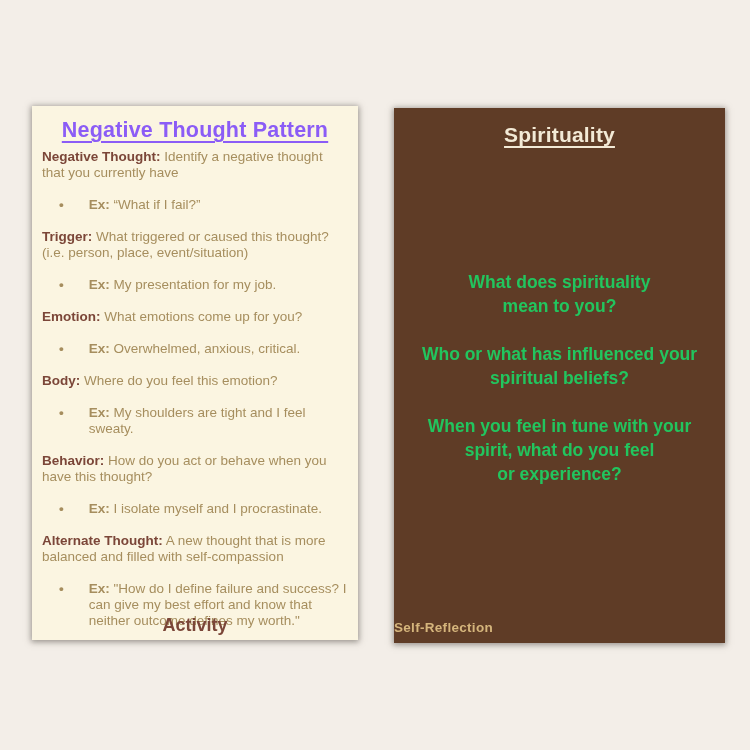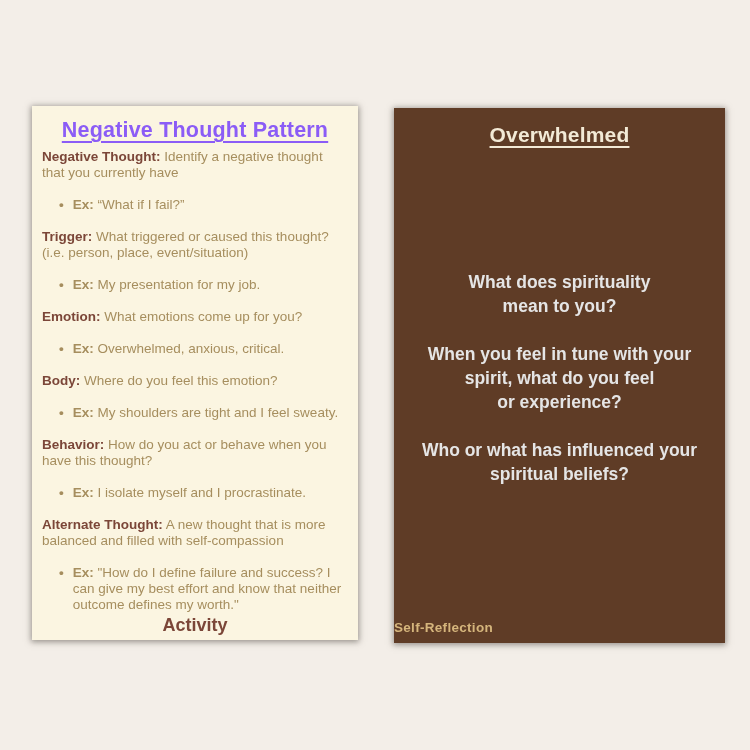--- a/index.html
+++ b/index.html
@@ -65,20 +65,21 @@
     margin: 16px 0 0 17px;
     gap: 9px;
   }
   .content .bullet {
     color: #a68e5e;
     font-weight: 700;
     flex: 0 0 auto;
   }
   .content .ex-text {
     flex: 1 1 auto;
+    margin-left: 16px;
   }
   .content .ex-label {
     font-weight: 700;
   }
   .card-left .footer {
     position: absolute;
     bottom: 4px;
     left: 0;
     width: 100%;
     text-align: center;
@@ -104,21 +105,21 @@
     text-decoration: underline;
     text-decoration-thickness: 2px;
     text-underline-offset: 4px;
   }
   .card-right .questions {
     position: absolute;
     top: 162px;
     left: 6px;
     right: 6px;
     text-align: center;
-    color: #e5e5e5;
+    color: #22c55e;
     font-size: 17.5px;
     line-height: 24px;
     font-weight: 600;
   }
   .card-right .questions p {
     margin: 0 0 24px;
     white-space: pre-line;
   }
   .card-right .footer {
     position: absolute;
@@ -177,28 +178,28 @@
         <span class="bullet">•</span>
         <span class="ex-text"><span class="ex-label">Ex:</span> <span>"How do I define failure and success? I can give my best effort and know that neither outcome defines my worth."</span></span>
       </div>
 
     </div>
 
     <div class="footer">Activity</div>
   </section>
 
   <section class="card card-right">
-    <h1 class="title">Overwhelmed</h1>
+    <h1 class="title">Spirituality</h1>
 
     <div class="questions">
       <p>What does spirituality
 mean to you?</p>
+      <p>Who or what has influenced your
+spiritual beliefs?</p>
       <p>When you feel in tune with your
 spirit, what do you feel
 or experience?</p>
-      <p>Who or what has influenced your
-spiritual beliefs?</p>
     </div>
 
     <div class="footer">Self-Reflection</div>
   </section>
 
 </div>
 
 </body></html>

